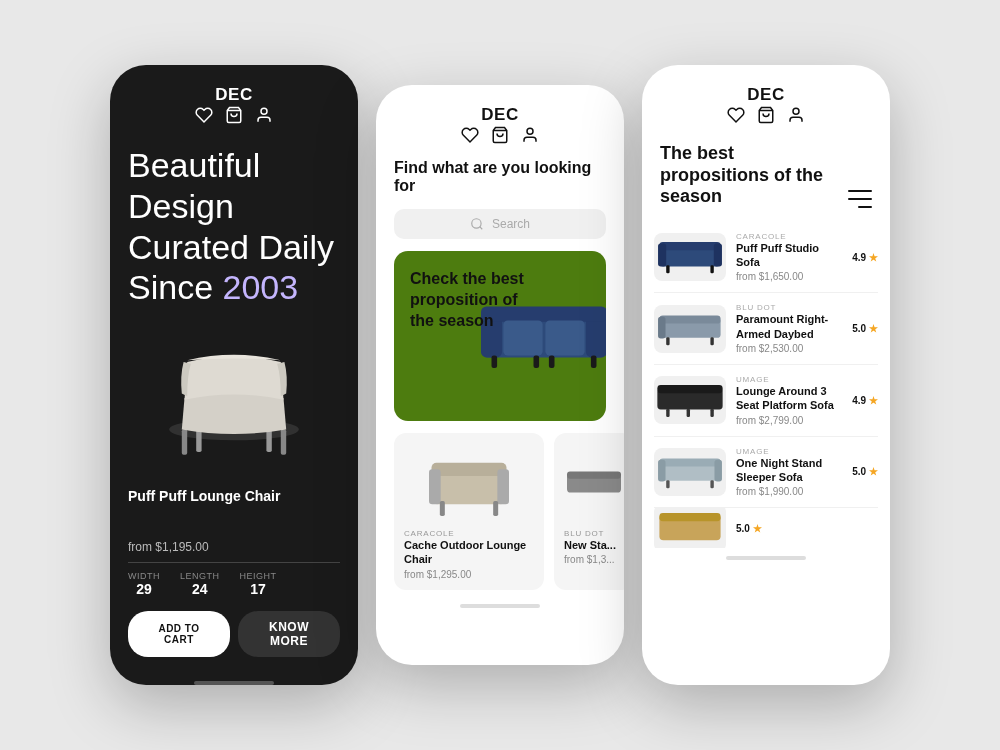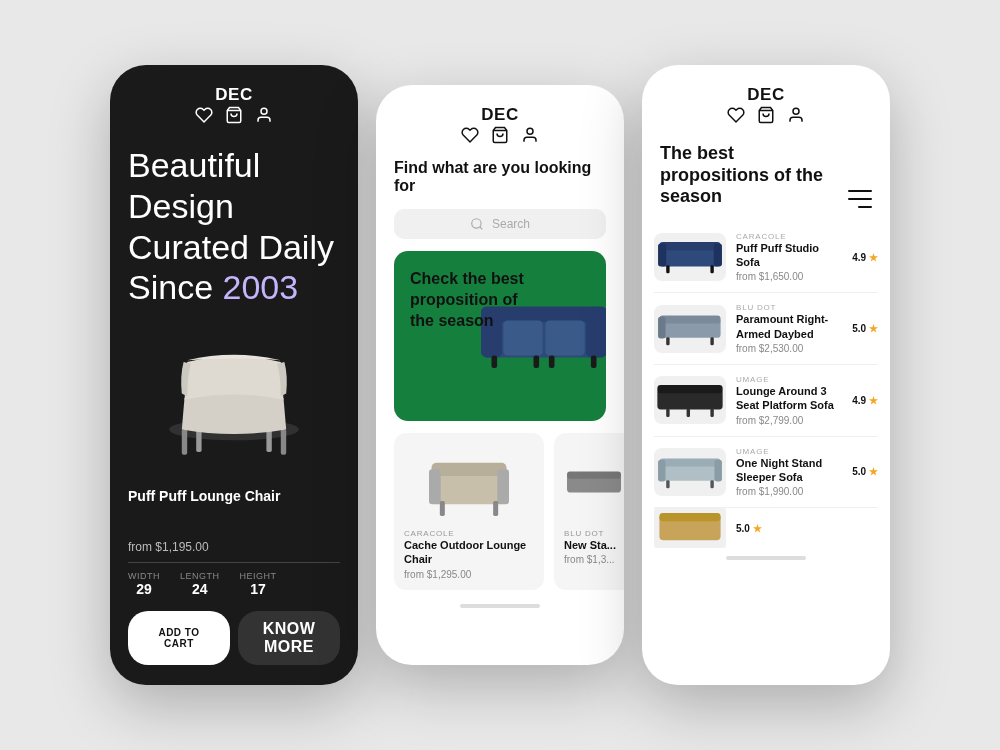--- a/index.html
+++ b/index.html
@@ -152,21 +152,21 @@
       letter-spacing: 0.5px;
       cursor: pointer;
       flex: 1;
     }
     .btn-more {
       background: #333;
       color: #fff;
       border: none;
       border-radius: 20px;
       padding: 9px 14px;
-      font-size: 16px;
+      font-size: 12px;
       font-weight: 700;
       letter-spacing: 0.5px;
       cursor: pointer;
       flex: 1;
     }
     .home-bar-dark {
       width: 80px;
       height: 4px;
       background: #555;
       border-radius: 2px;
@@ -183,21 +183,21 @@
       padding: 8px 12px;
       gap: 8px;
       justify-content: center;
     }
     .search-bar-text {
       font-size: 12px;
       color: #aaa;
     }
     .promo-banner {
       margin: 0 18px 12px;
-      background: #15803d;
+      background: #4d7c0f;
       border-radius: 14px;
       padding: 18px 16px;
       display: flex;
       align-items: flex-start;
       justify-content: space-between;
       position: relative;
       overflow: hidden;
       height: 170px;
     }
     .promo-text {

